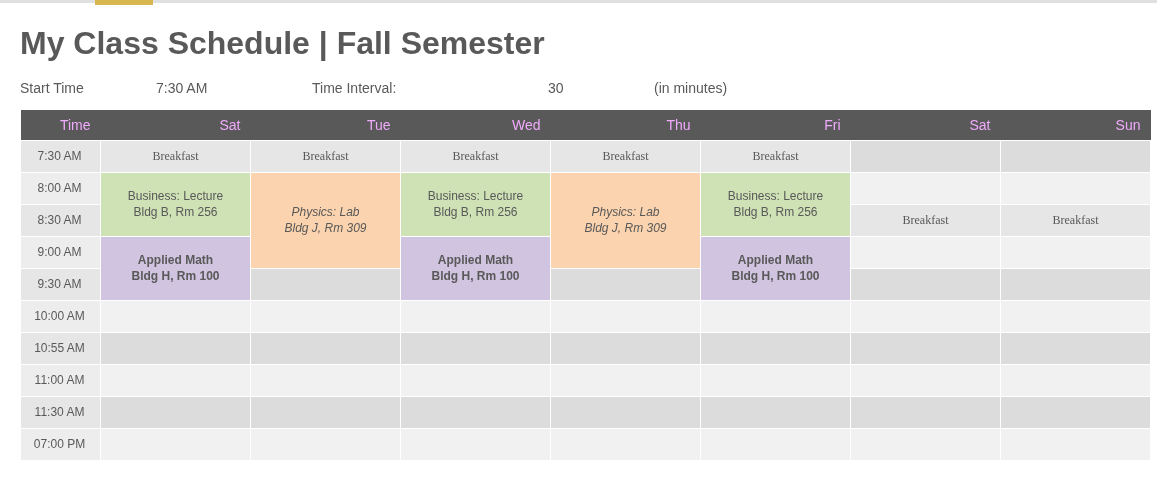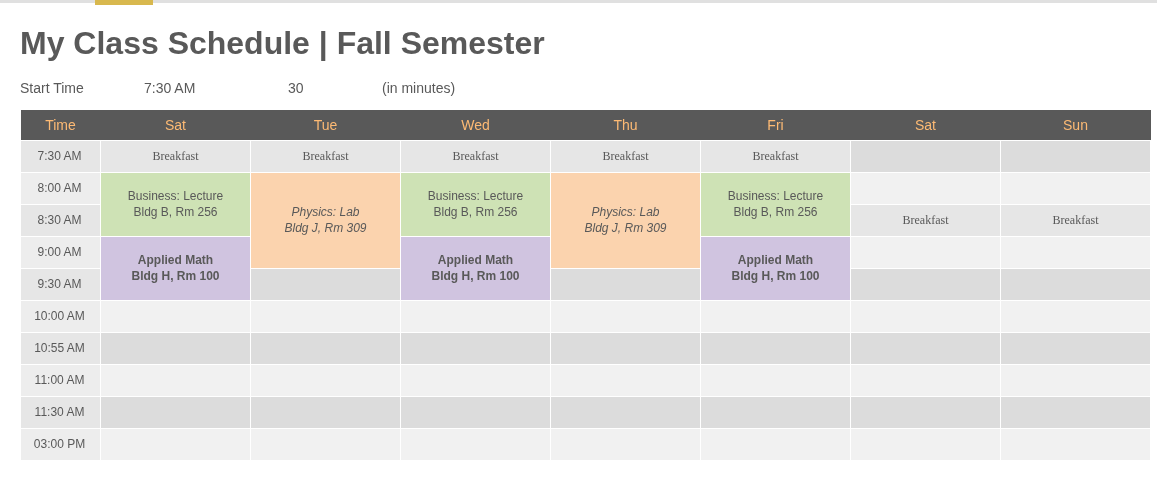--- a/index.html
+++ b/index.html
@@ -33,40 +33,40 @@
     font-weight: bold;
     color: #595959;
     margin: 6px 0 18px 0;
   }
   .controls {
     display: flex;
     align-items: center;
     font-size: 14px;
     color: #595959;
     margin-bottom: 14px;
-    gap: 4px;
+    gap: 16px;
   }
   .controls .lbl-start { width: 120px; }
   .controls .val-start { width: 140px; }
   .controls .lbl-int { width: 220px; }
   .controls .val-int { width: 90px; }
   .controls .hint { }
   table.schedule {
     border-collapse: collapse;
     width: 100%;
     table-layout: fixed;
   }
   col.time-col { width: 80px; }
   col.day-col { width: 150px; }
   thead th {
     background: #595959;
-    color: #fdba74;
+    color: #f0abfc;
     font-weight: normal;
     font-size: 14px;
-    text-align: center;
+    text-align: right;
     padding: 6px 10px;
     height: 30px;
   }
   tbody td {
     border: 1px solid #fff;
     background: #f1f1f1;
     height: 32px;
     font-size: 12px;
     text-align: center;
     color: #595959;
@@ -100,20 +100,21 @@
 
 <div class="top-accent"></div>
 
 <div class="container">
 
   <h1 class="title">My Class Schedule | Fall Semester</h1>
 
   <div class="controls">
     <span class="lbl-start">Start Time</span>
     <span class="val-start">7:30 AM</span>
+    <span class="lbl-int">Time Interval:</span>
     <span class="val-int">30</span>
     <span class="hint">(in minutes)</span>
   </div>
 
   <table class="schedule">
     <colgroup>
       <col class="time-col">
         <col class="day-col">
         <col class="day-col">
         <col class="day-col">
@@ -243,21 +244,21 @@
         <td class="empty"></td>
         <td class="empty"></td>
         <td class="empty"></td>
         <td class="empty"></td>
         <td class="empty"></td>
         <td class="empty"></td>
         <td class="empty"></td>
       </tr>
 
       <tr>
-        <td class="time-cell">03:00 PM</td>
+        <td class="time-cell">07:00 PM</td>
         <td class="empty-light"></td>
         <td class="empty-light"></td>
         <td class="empty-light"></td>
         <td class="empty-light"></td>
         <td class="empty-light"></td>
         <td class="empty-light"></td>
         <td class="empty-light"></td>
       </tr>
     </tbody>
   </table>

